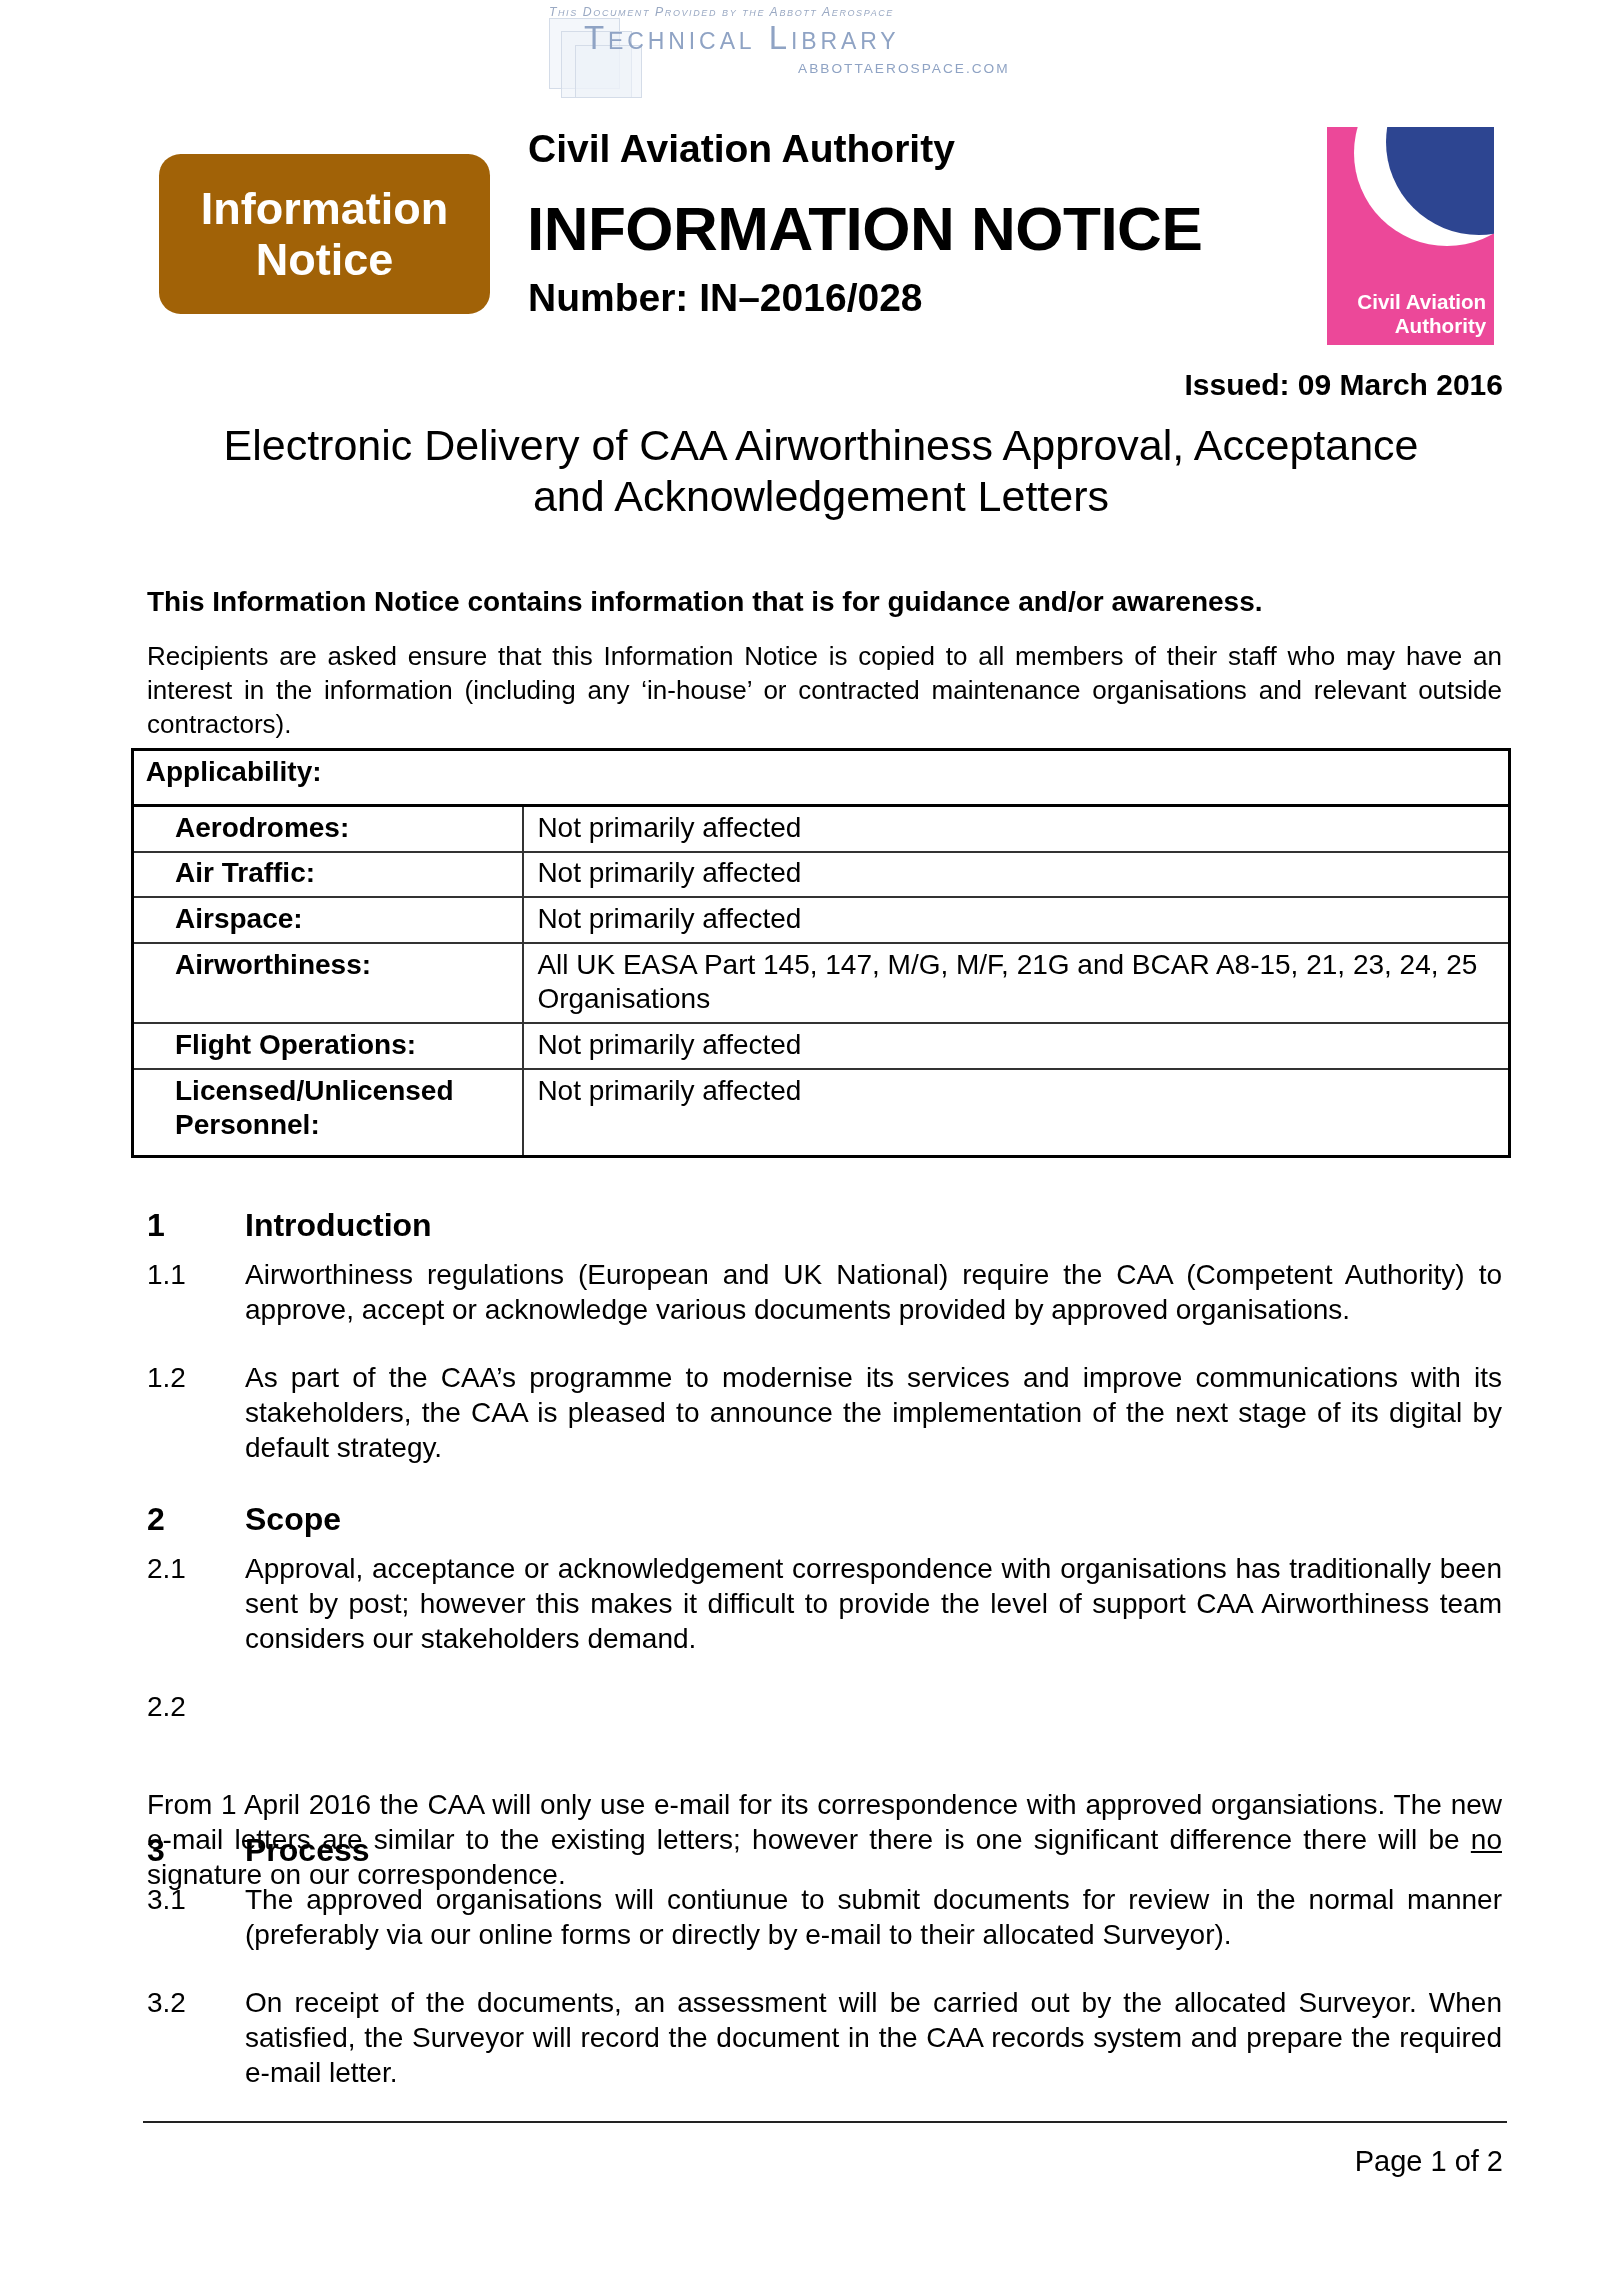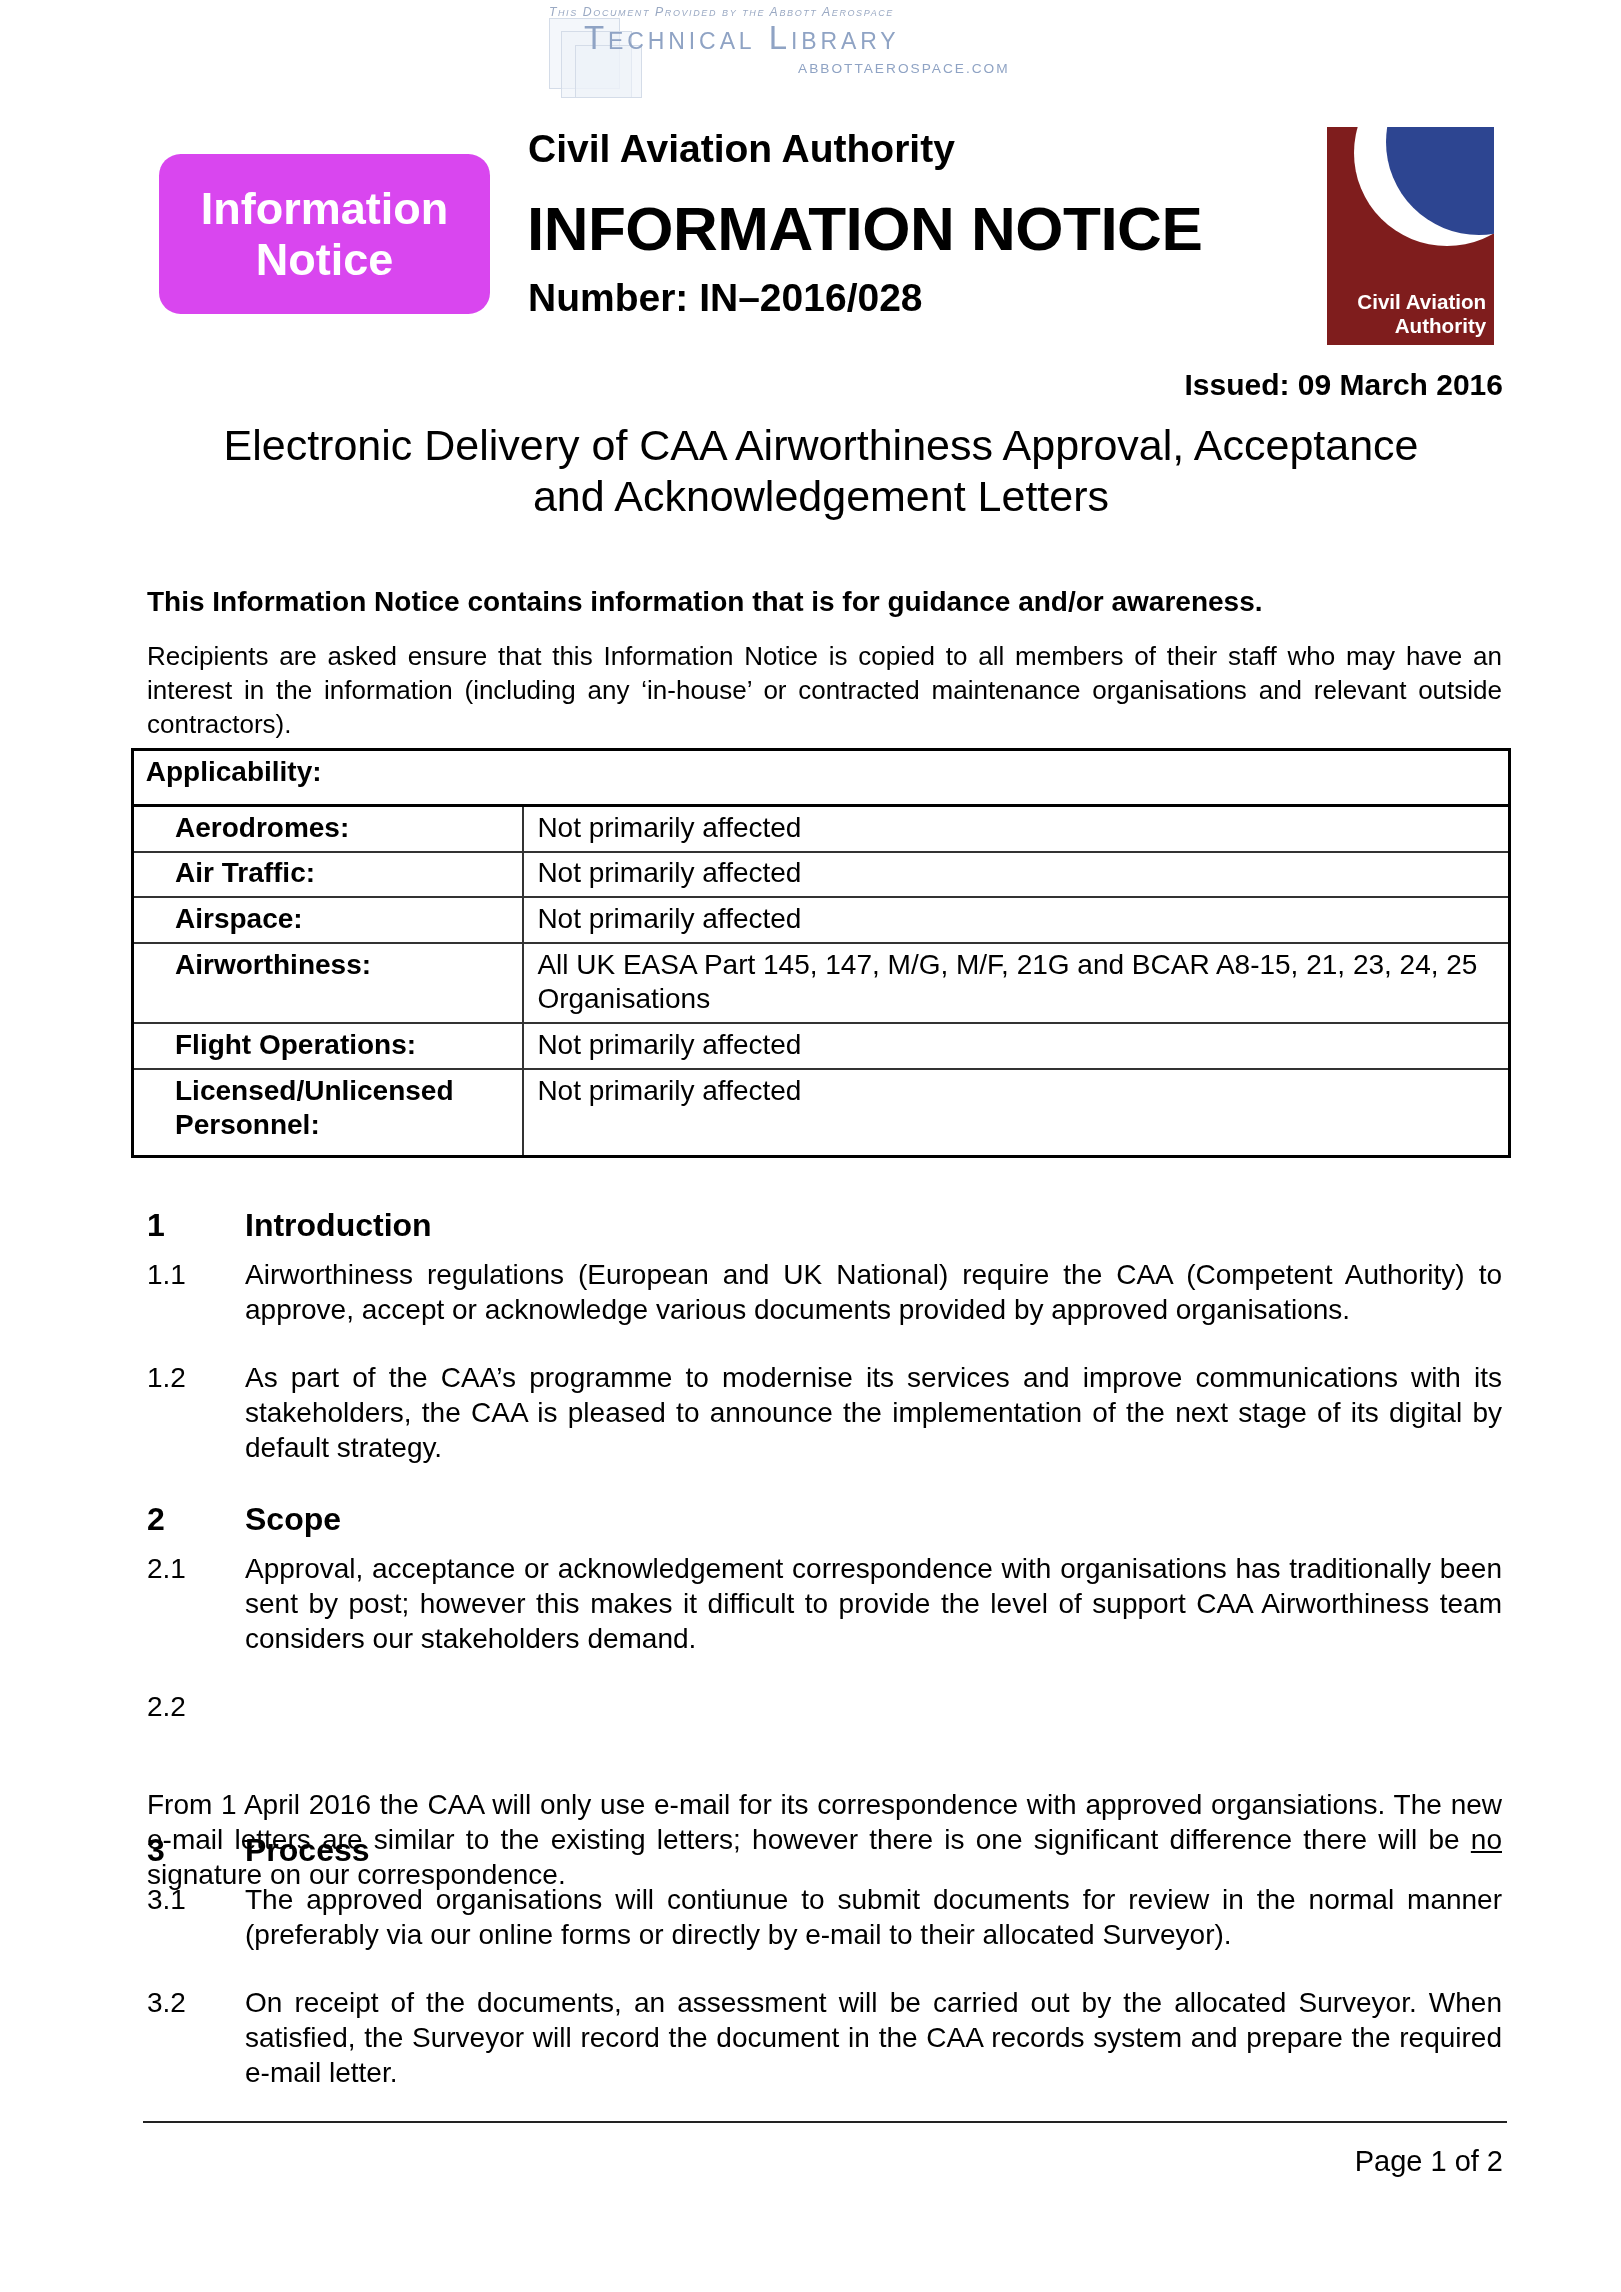--- a/index.html
+++ b/index.html
@@ -13,32 +13,32 @@
   .wm { left: 545px; top: 3.9px; width: 510px; height: 78px; }
   .wm-pages { left: 549px; top: 17.6px; width: 94px; height: 80px; }
   .wm-page { position: absolute; border: 1px solid #d4dce8; background: rgba(236,241,248,0.6); }
   .wm-top { position: absolute; left: 3.9px; top: 1px; font-size: 12.3px; letter-spacing: 1.6px; color: #9aa9c3; white-space: nowrap; font-variant: small-caps; font-style: italic; }
   .wm-mid { position: absolute; left: 39px; top: 17.6px; font-size: 33px; letter-spacing: 3.9px; color: #8fa3c4; white-space: nowrap; font-variant: small-caps; line-height: 33px; }
   .wm-bot { position: absolute; left: 253px; top: 57px; font-size: 13.7px; letter-spacing: 2px; color: #8fa3c4; white-space: nowrap; }
 
   
   .badge {
     left: 159px; top: 154px; width: 331px; height: 160px;
-    background: #d946ef; border-radius: 21.6px;
+    background: #a16207; border-radius: 21.6px;
     display: flex; flex-direction: column; align-items: center; justify-content: center;
     color: #fff; font-weight: bold; font-size: 45px; line-height: 51px; text-align: center;
   }
 
   
   .hdr-org { left: 528px; top: 127px; font-size: 39px; font-weight: bold; }
   .hdr-title { left: 527px; top: 193px; font-size: 62px; font-weight: bold; letter-spacing: -0.5px; }
   .hdr-number { left: 528px; top: 276px; font-size: 39px; font-weight: bold; }
 
   
-  .caa { left: 1327px; top: 127px; width: 167px; height: 218px; background: #7f1d1d; overflow: hidden; }
+  .caa { left: 1327px; top: 127px; width: 167px; height: 218px; background: #ec4899; overflow: hidden; }
   .caa-crescent { position: absolute; left: 27.4px; top: -67px; width: 186px; height: 186px; border-radius: 50%; background: #ffffff; }
   .caa-crescent-cut { position: absolute; left: 59px; top: -78px; width: 186px; height: 186px; border-radius: 50%; background: #2d4591; }
   .caa-text { position: absolute; right: 7.8px; bottom: 7.8px; color: #fff; font-weight: bold; font-size: 20.6px; line-height: 23.5px; text-align: right; }
 
   .issued { right: 118px; top: 368px; font-size: 30px; font-weight: bold; }
   .doc-title { left: 131px; width: 1380px; top: 420px; font-size: 43px; font-weight: normal; text-align: center; line-height: 51px; }
 
   .lead { left: 147px; top: 586px; font-size: 28px; font-weight: bold; }
   .recip { left: 147px; width: 1355px; top: 639px; font-size: 26px; line-height: 34px; text-align: justify; }
 

